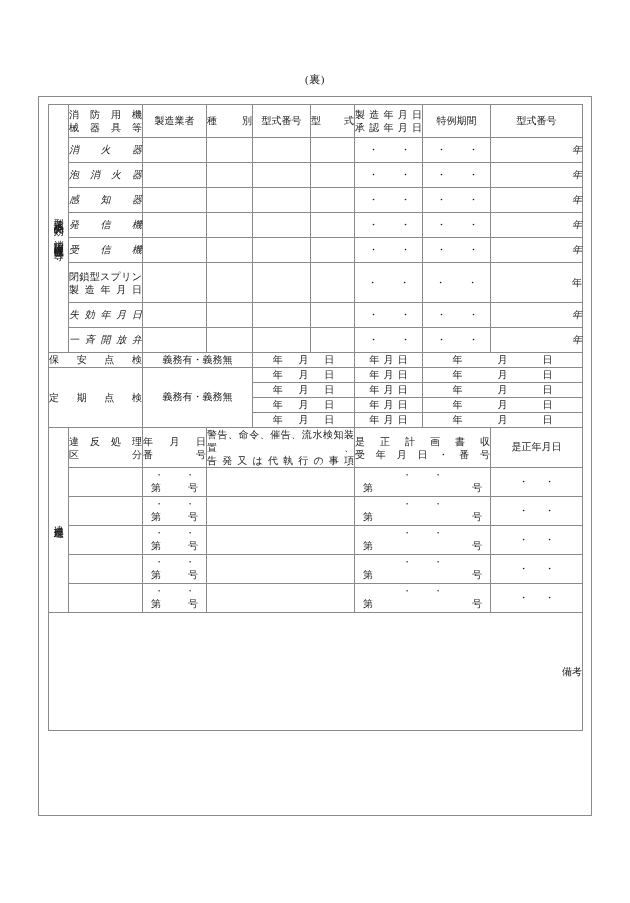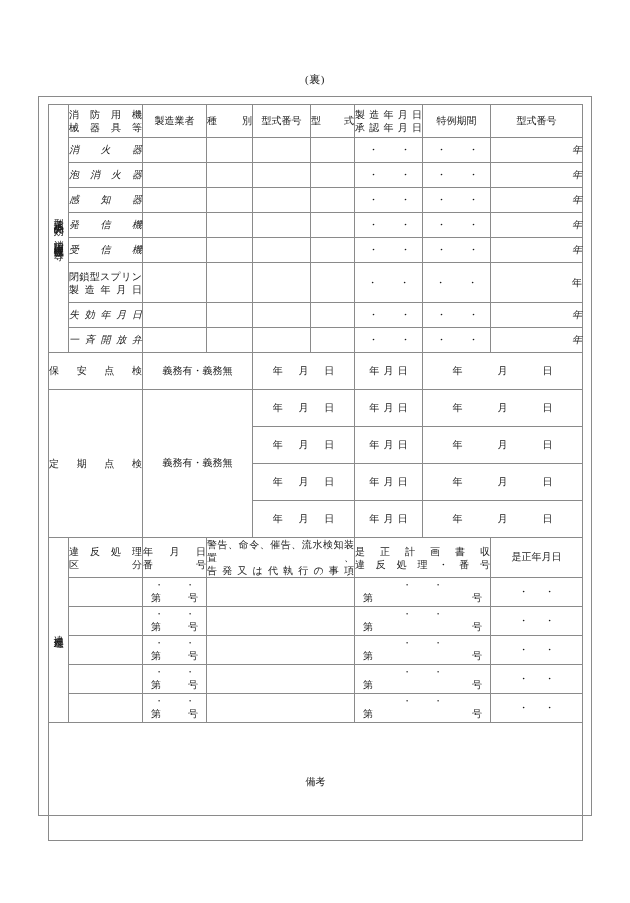--- a/index.html
+++ b/index.html
@@ -156,26 +156,26 @@
   }
   .numcell .numrow {
     display: flex;
     justify-content: space-between;
     padding: 0 8px;
     font-size: 10px;
     line-height: 1.1;
   }
 
   .viol-row td { height: 29px; }
-  .chk-row td  { height: 37px; }
+  .chk-row td  { height: 15px; }
 
   .remarks-cell {
     height: 118px;
     vertical-align: top;
-    text-align: center;
+    text-align: right;
     padding: 6px 8px;
     font-size: 10px;
   }
 </style>
 </head>
 <body>
 
 <div class="page">
 
   <div class="side-marker">(裏)</div>
@@ -517,21 +517,21 @@
             </td>
             <td class="ctr2" colspan="3">
               <div class="two-line">
                 <div>警告、命令、催告、流水検知装置、</div>
                 <div>告 発 又 は 代 執 行 の 事 項</div>
               </div>
             </td>
             <td class="ctr2" colspan="2">
               <div class="two-line">
                 <div>是 正 計 画 書 収</div>
-                <div>違反処理・番号</div>
+                <div>受年月日・番号</div>
               </div>
             </td>
             <td class="ctr">是正年月日</td>
           </tr>
           <tr class="viol-row">
             <td></td>
             <td>
               <div class="numcell">
                 <div class="dotrow">
                   <span>・</span>

